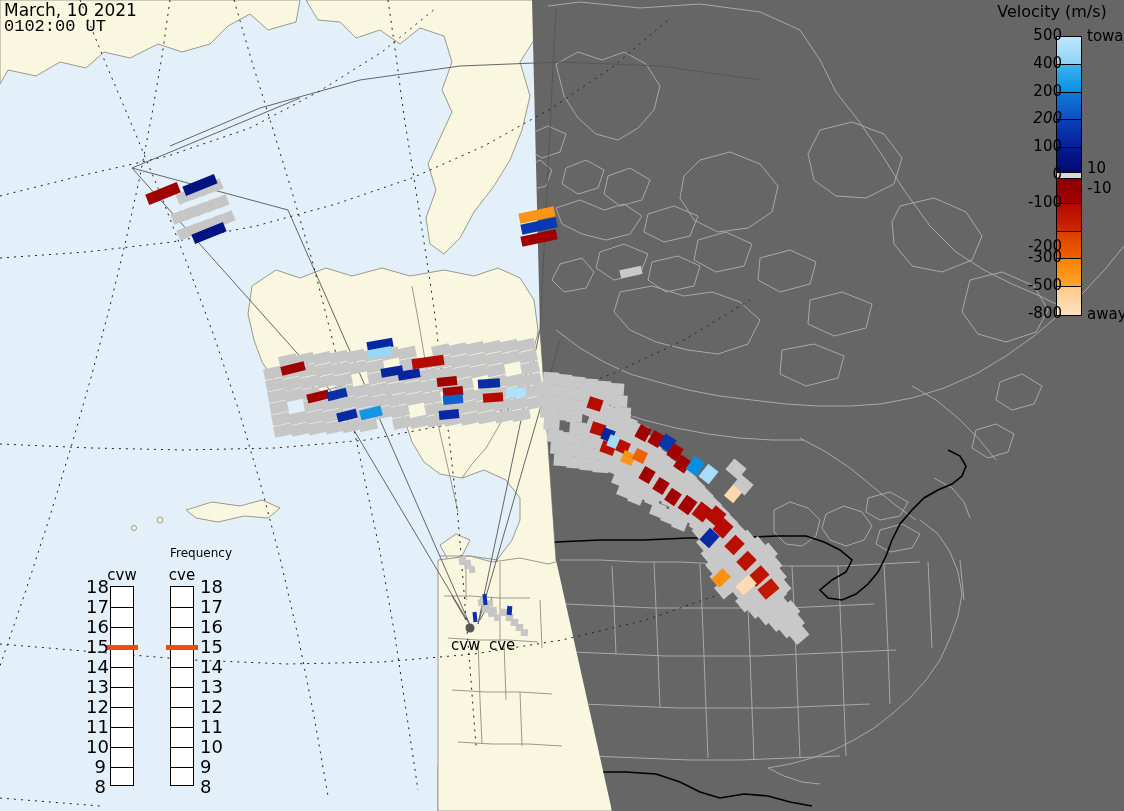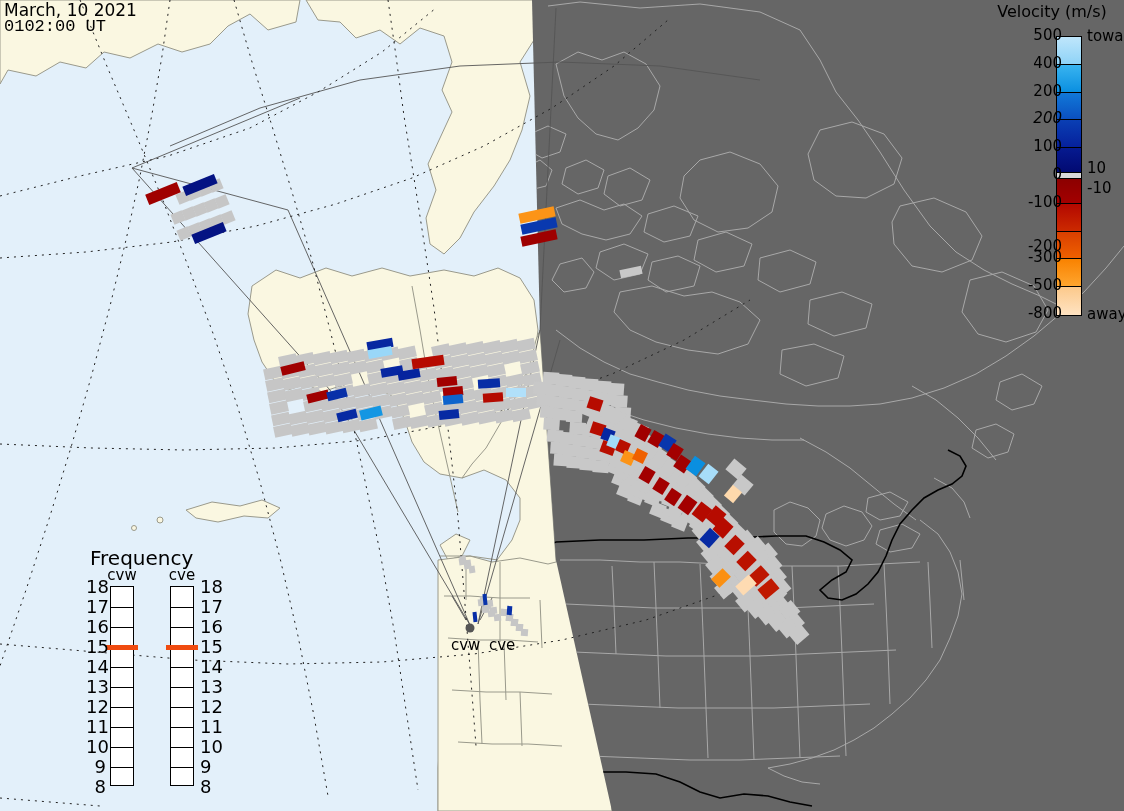--- a/index.html
+++ b/index.html
@@ -53,22 +53,22 @@
   }
   .cside {
     position: absolute; left: 97px;
     font-size: 15px; color: #000;
     font-family: "DejaVu Sans", sans-serif; white-space: nowrap;
   }
 
   
   #freq-wrap { position: absolute; left: 82px; top: 546px; width: 150px; height: 250px; }
   #freq-title {
-    position: absolute; left: 8px; top: 0px; width: 150px;
-    text-align: left; font-size: 20px; color: #000;
+    position: absolute; left: 0px; top: 0px; width: 150px;
+    text-align: right; font-size: 12px; color: #000;
     font-family: "DejaVu Sans", sans-serif;
   }
   .gauge-label {
     position: absolute; font-size: 15px; color: #000;
     font-family: "DejaVu Sans", sans-serif; text-align: center; width: 40px;
   }
   .gauge-box {
     position: absolute; top: 40px; width: 24px; height: 200px;
     background: #ffffff; border: 1px solid #000; box-sizing: border-box;
   }

